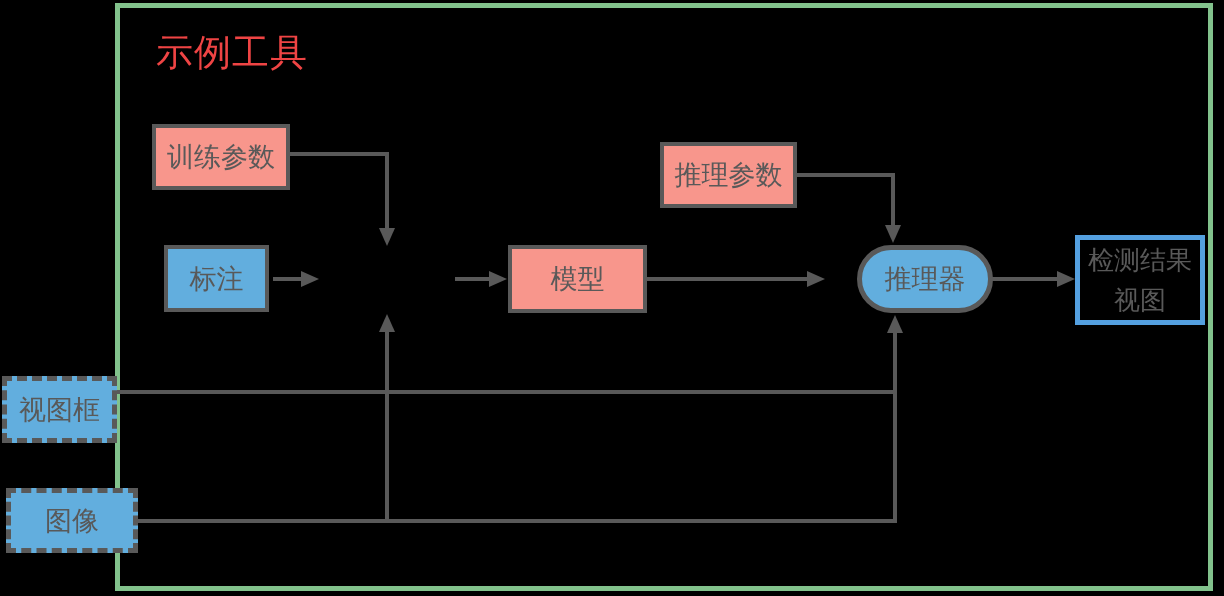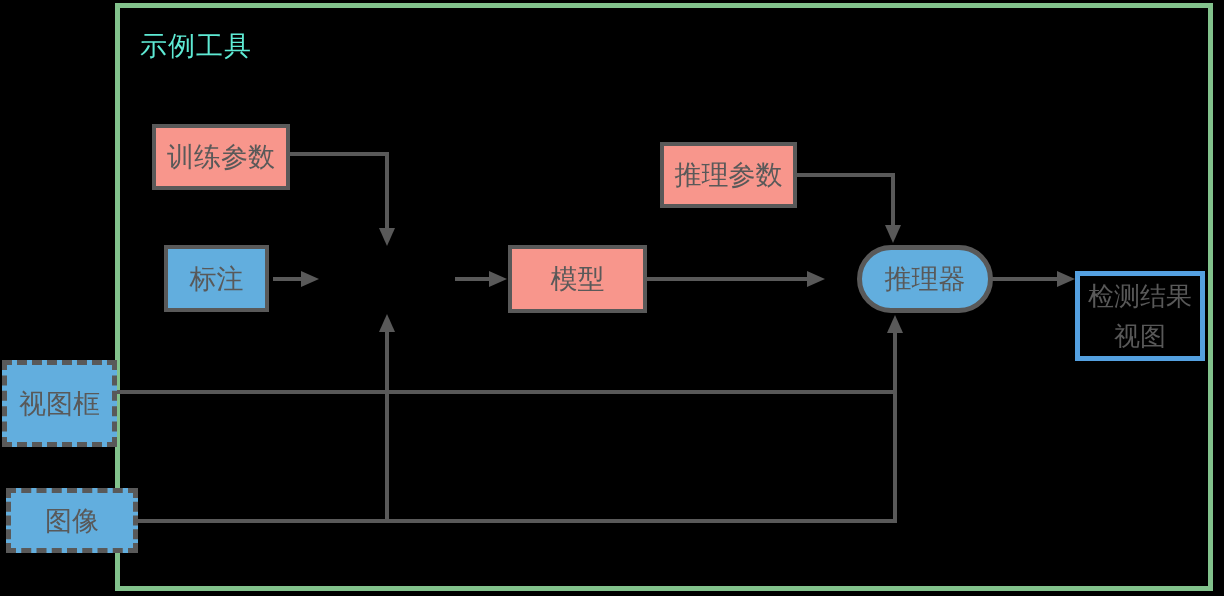--- a/index.html
+++ b/index.html
@@ -12,23 +12,23 @@
   }
   .container-frame{
     position:absolute;
     left:115px;top:3px;width:1098px;height:588px;
     border:5px solid #82c28c;
     box-sizing:border-box;
     background:transparent;
   }
   .frame-label{
     position:absolute;
-    left:140px;top:28px;
-    font-size:27px;
-    color:#5eead4;
+    left:156px;top:28px;
+    font-size:37px;
+    color:#ef4444;
     letter-spacing:1px;
     white-space:nowrap;
   }
   .node{
     position:absolute;
     box-sizing:border-box;
     display:flex;
     align-items:center;
     justify-content:center;
     font-size:27px;
@@ -39,21 +39,20 @@
   .node.salmon{background:#f8968c;border:4px solid #595959;}
   .node.blue{background:#62aede;border:4px solid #595959;}
   .node.stadium{border-width:5px;border-radius:34px;}
   .node.dashed{background:#62aede;border:5px dashed #595959;}
   .node.outline-blue{
     background:transparent;
     border:5px solid #54a0e0;
     flex-direction:column;
     line-height:40px;
     font-size:26px;
-    margin-top:36px;
   }
   .line{position:absolute;background:#595959;}
   .arr{position:absolute;width:0;height:0;}
   .arr.right{border-top:8px solid transparent;border-bottom:8px solid transparent;border-left:18px solid #595959;}
   .arr.down{border-left:8px solid transparent;border-right:8px solid transparent;border-top:18px solid #595959;}
   .arr.up{border-left:8px solid transparent;border-right:8px solid transparent;border-bottom:18px solid #595959;}
 </style>
 </head>
 <body>
 
@@ -128,21 +127,21 @@
 
   <div class="node blue stadium" style="left:857px;top:245px;width:136px;height:68px;">
     <span>推理器</span>
   </div>
 
   <div class="node outline-blue" style="left:1075px;top:235px;width:130px;height:90px;">
     <span>检测结果</span>
     <span>视图</span>
   </div>
 
-  <div class="node dashed" style="left:2px;top:360px;width:115px;height:87px;">
+  <div class="node dashed" style="left:2px;top:376px;width:115px;height:67px;">
     <span>视图框</span>
   </div>
 
   <div class="node dashed" style="left:6px;top:488px;width:132px;height:65px;">
     <span>图像</span>
   </div>
 
 </div>
 
 </body></html>

